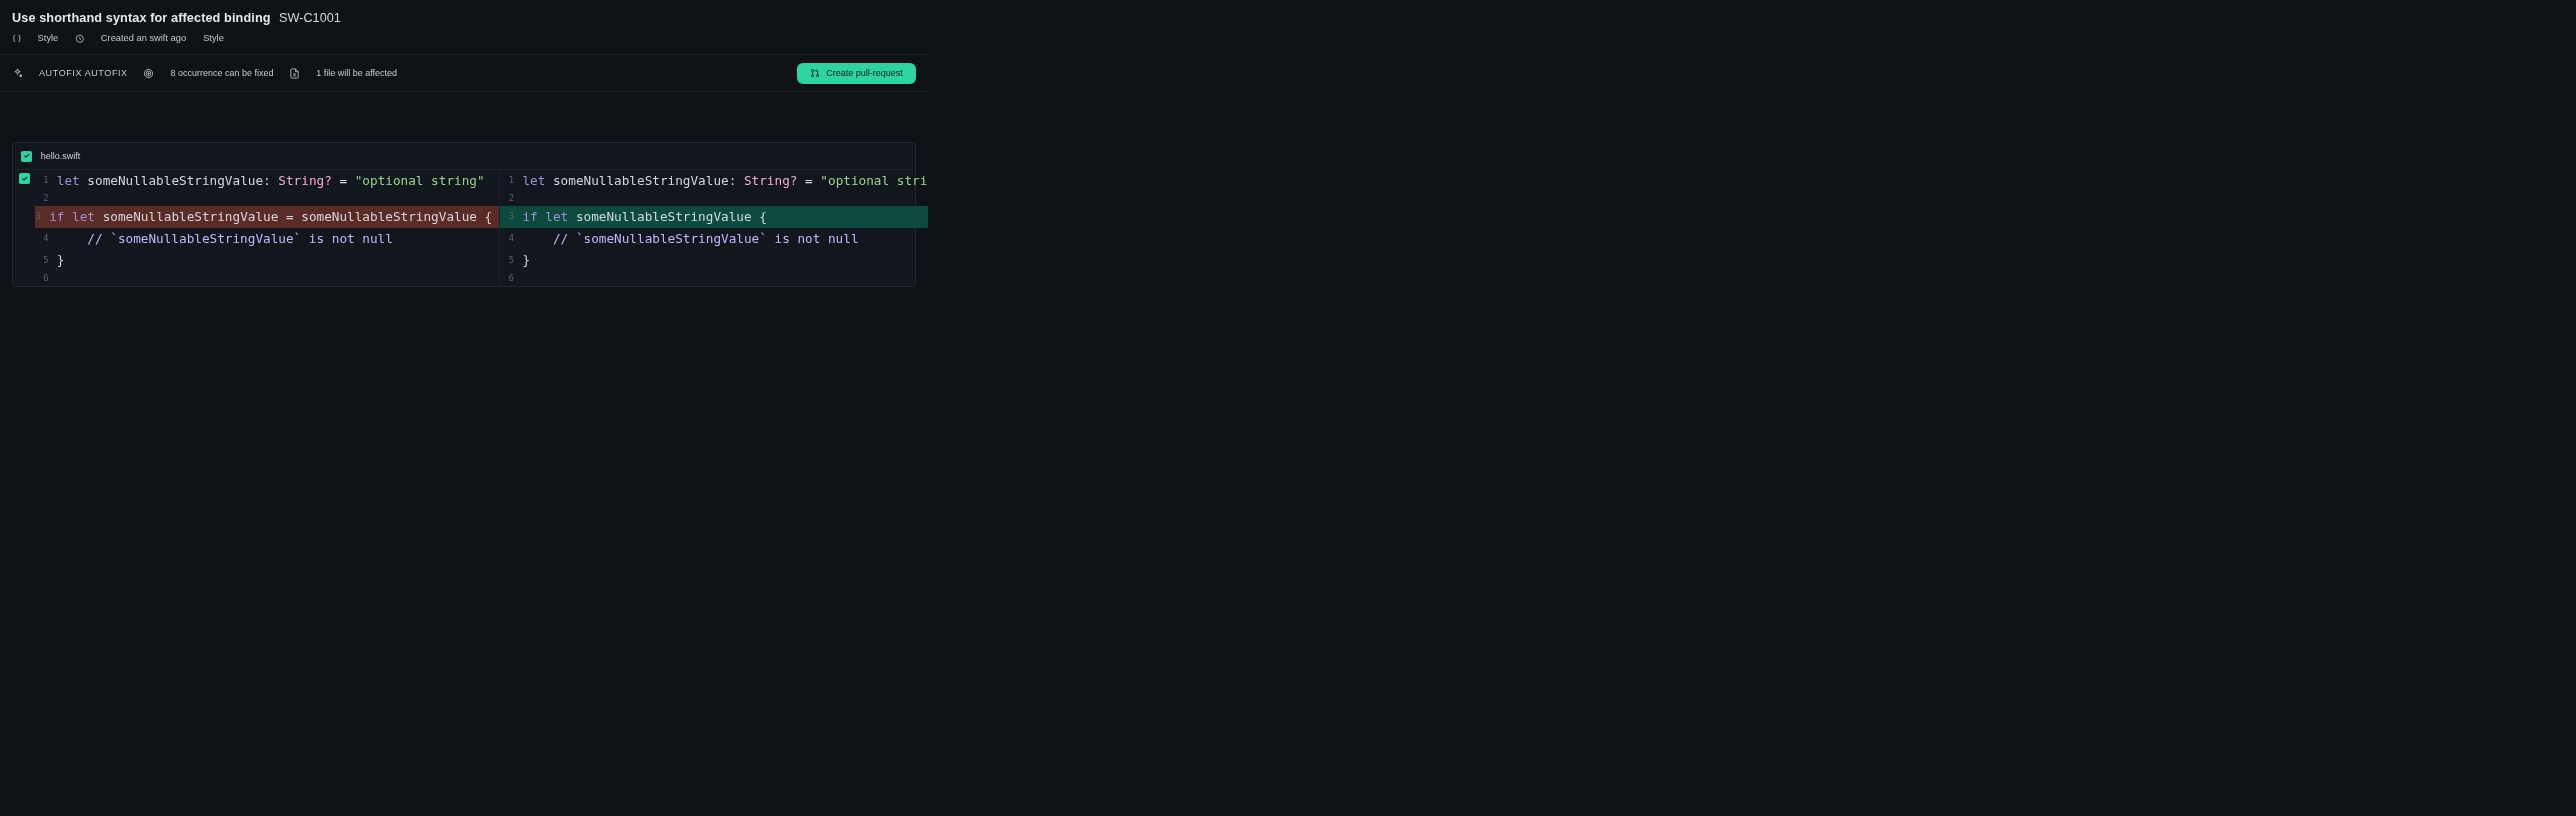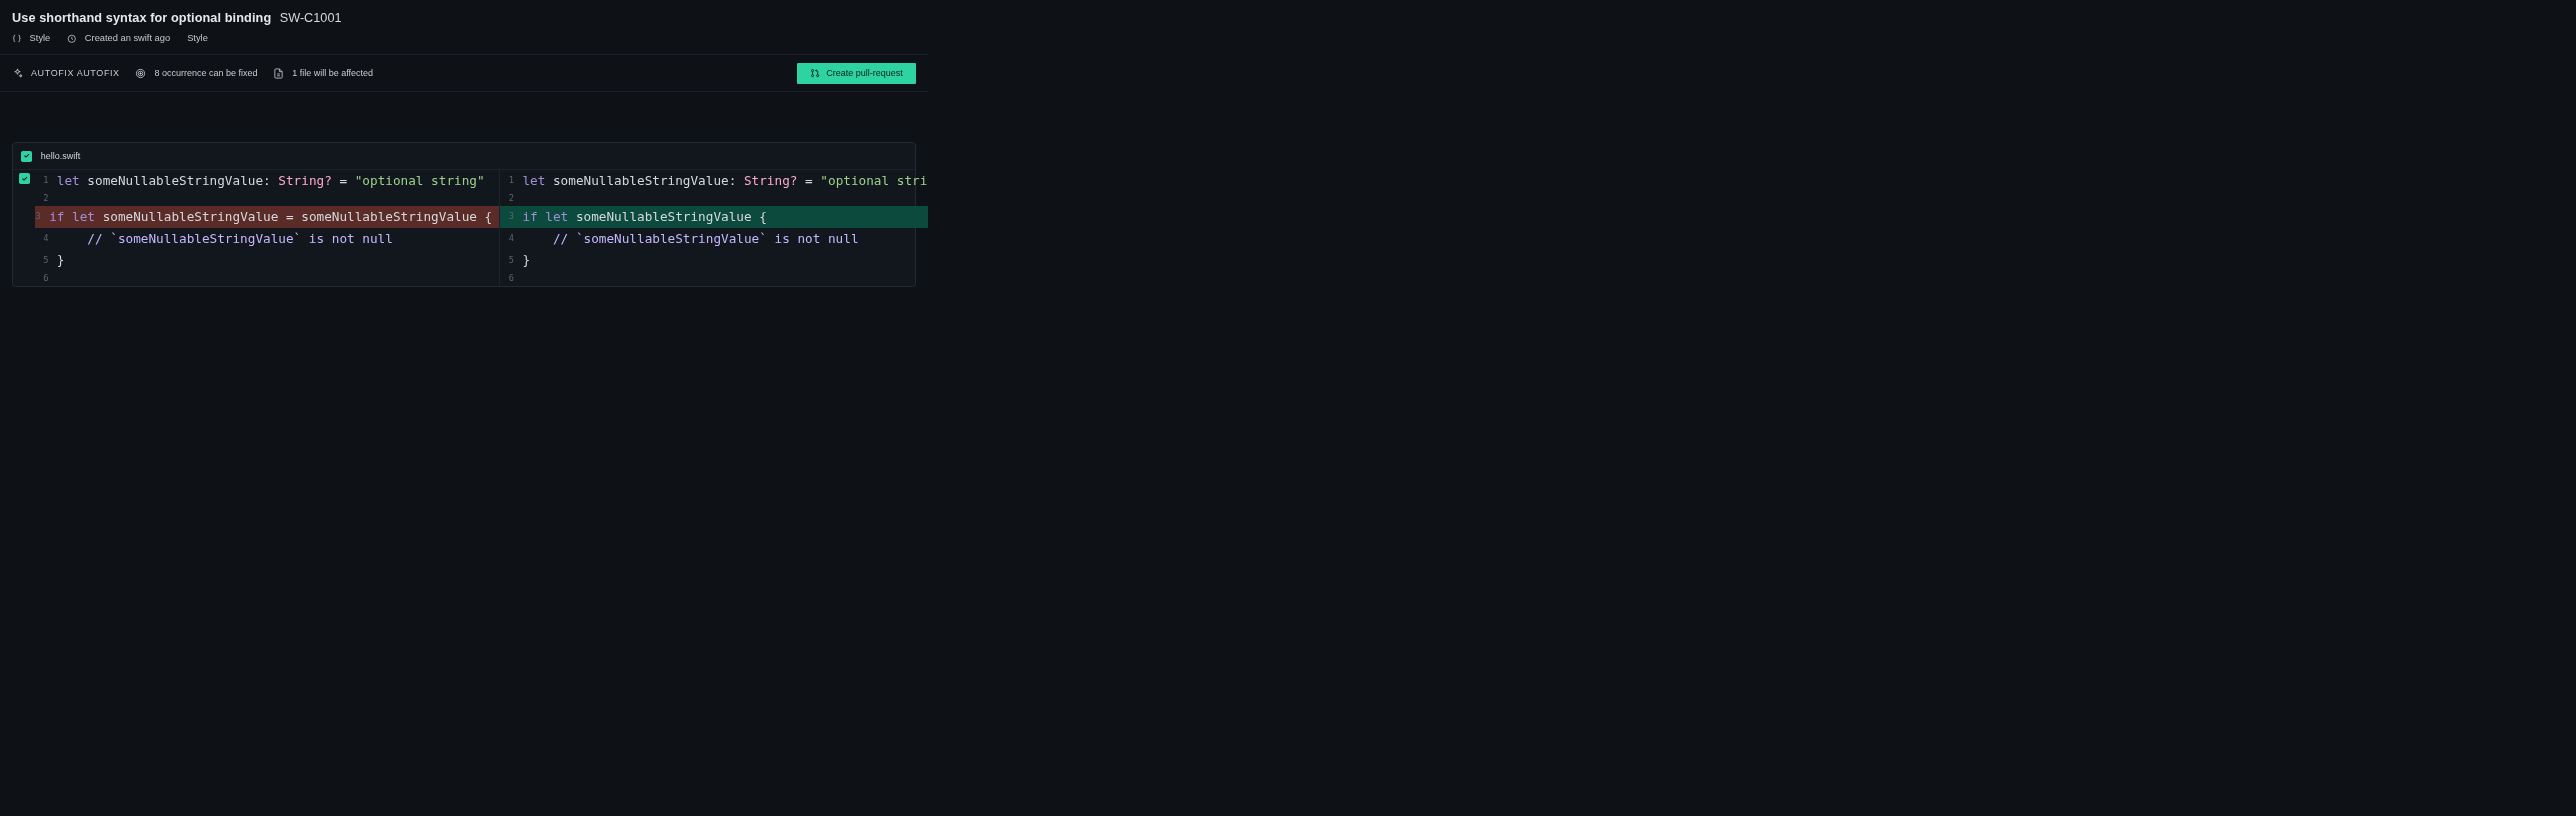--- a/index.html
+++ b/index.html
@@ -10,36 +10,36 @@
     font-size: 8.4px;
     width: 928px;
   }
   .wrap { }
   
   .header { padding: 11px 12px 11px 12px; border-bottom: 0.6px solid #1b2129; }
   .title-row { display: flex; align-items: baseline; gap: 8.4px; }
   .title { font-size: 12.7px; font-weight: 600; color: #e6e8ea; letter-spacing: 0.1px; }
   .code  { font-size: 12.7px; font-weight: 400; color: #8f98a3; }
   .meta-row { display: flex; align-items: center; gap: 17px; margin-top: 8.4px; color: #c4c9ce; font-size: 9.3px; }
-  .meta-item { display: inline-flex; align-items: center; gap: 8px; }
+  .meta-item { display: inline-flex; align-items: center; gap: 16px; }
   .meta-item svg { flex-shrink: 0; }
   
   .session-bar {
     display: flex; align-items: center; justify-content: space-between;
     padding: 7.2px 12px; border-bottom: 0.6px solid #1b2129;
   }
   .session-left { display: flex; align-items: center; gap: 15.7px; color: #c8ccd2; font-size: 9px; }
   .session-label { letter-spacing: 0.6px; font-weight: 500; }
   .btn {
     background: #2dd3a0;
     color: #07211a;
     font-weight: 500;
     font-size: 9px;
     padding: 5.4px 13.3px;
-    border-radius: 1px;
+    border-radius: 6px;
     display: inline-flex; align-items: center; gap: 6px;
     cursor: pointer; border: none;
   }
   
   .diff-wrap { padding: 9.6px 12px 17px 12px; }
   .file-card {
     background: #12161d;
     border: 0.6px solid #222a33;
     border-radius: 3.6px;
     margin-top: 41px;
@@ -85,21 +85,21 @@
   .tok-id   { color: #d4d8dc; }
   .tok-punc { color: #d4d8dc; }
 </style>
 </head>
 <body>
 
 <div class="wrap">
 
   <div class="header">
     <div class="title-row">
-      <span class="title">Use shorthand syntax for optional binding</span>
+      <span class="title">Use shorthand syntax for affected binding</span>
       <span class="code">SW-C1001</span>
     </div>
     <div class="meta-row">
       <span class="meta-item">
         <svg width="9.6" height="9.6" viewBox="0 0 24 24" fill="none" stroke="#c4c9ce" stroke-width="2">
             <path d="M8 3H7a2 2 0 0 0-2 2v4a2 2 0 0 1-2 2 2 2 0 0 1 2 2v4a2 2 0 0 0 2 2h1"></path>
             <path d="M16 3h1a2 2 0 0 1 2 2v4a2 2 0 0 0 2 2 2 2 0 0 0-2 2v4a2 2 0 0 1-2 2h-1"></path>
           </svg>
         <span>Style</span>
       </span>

